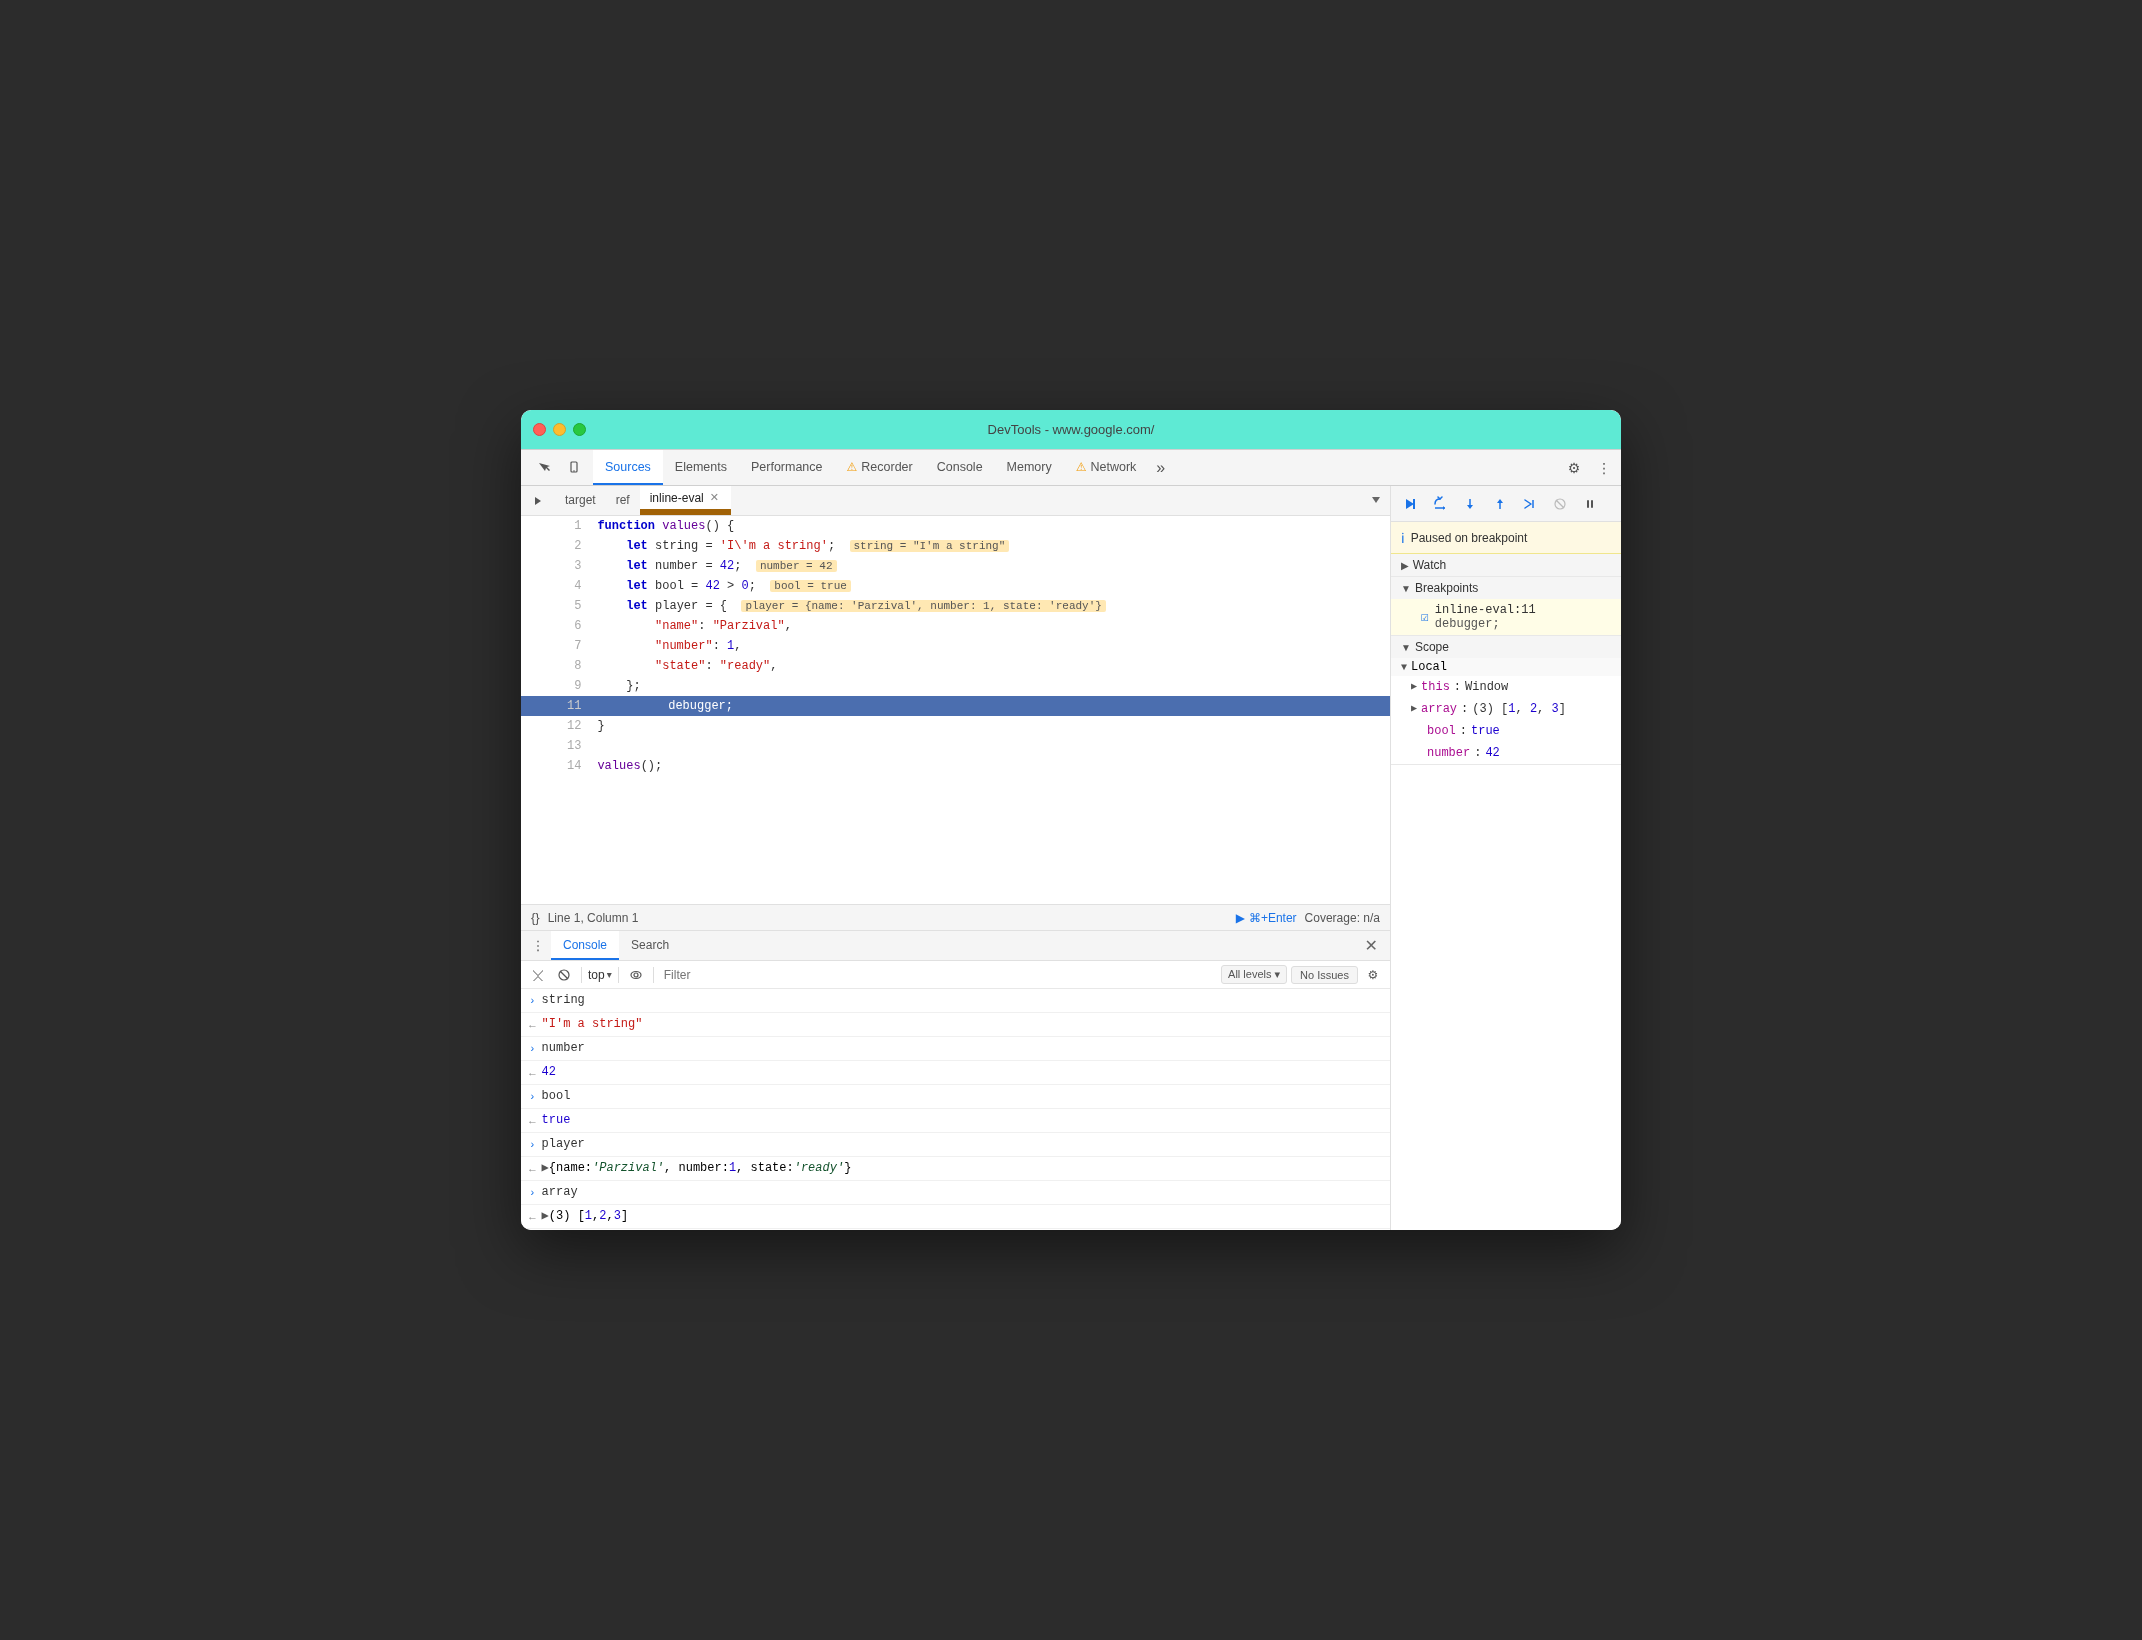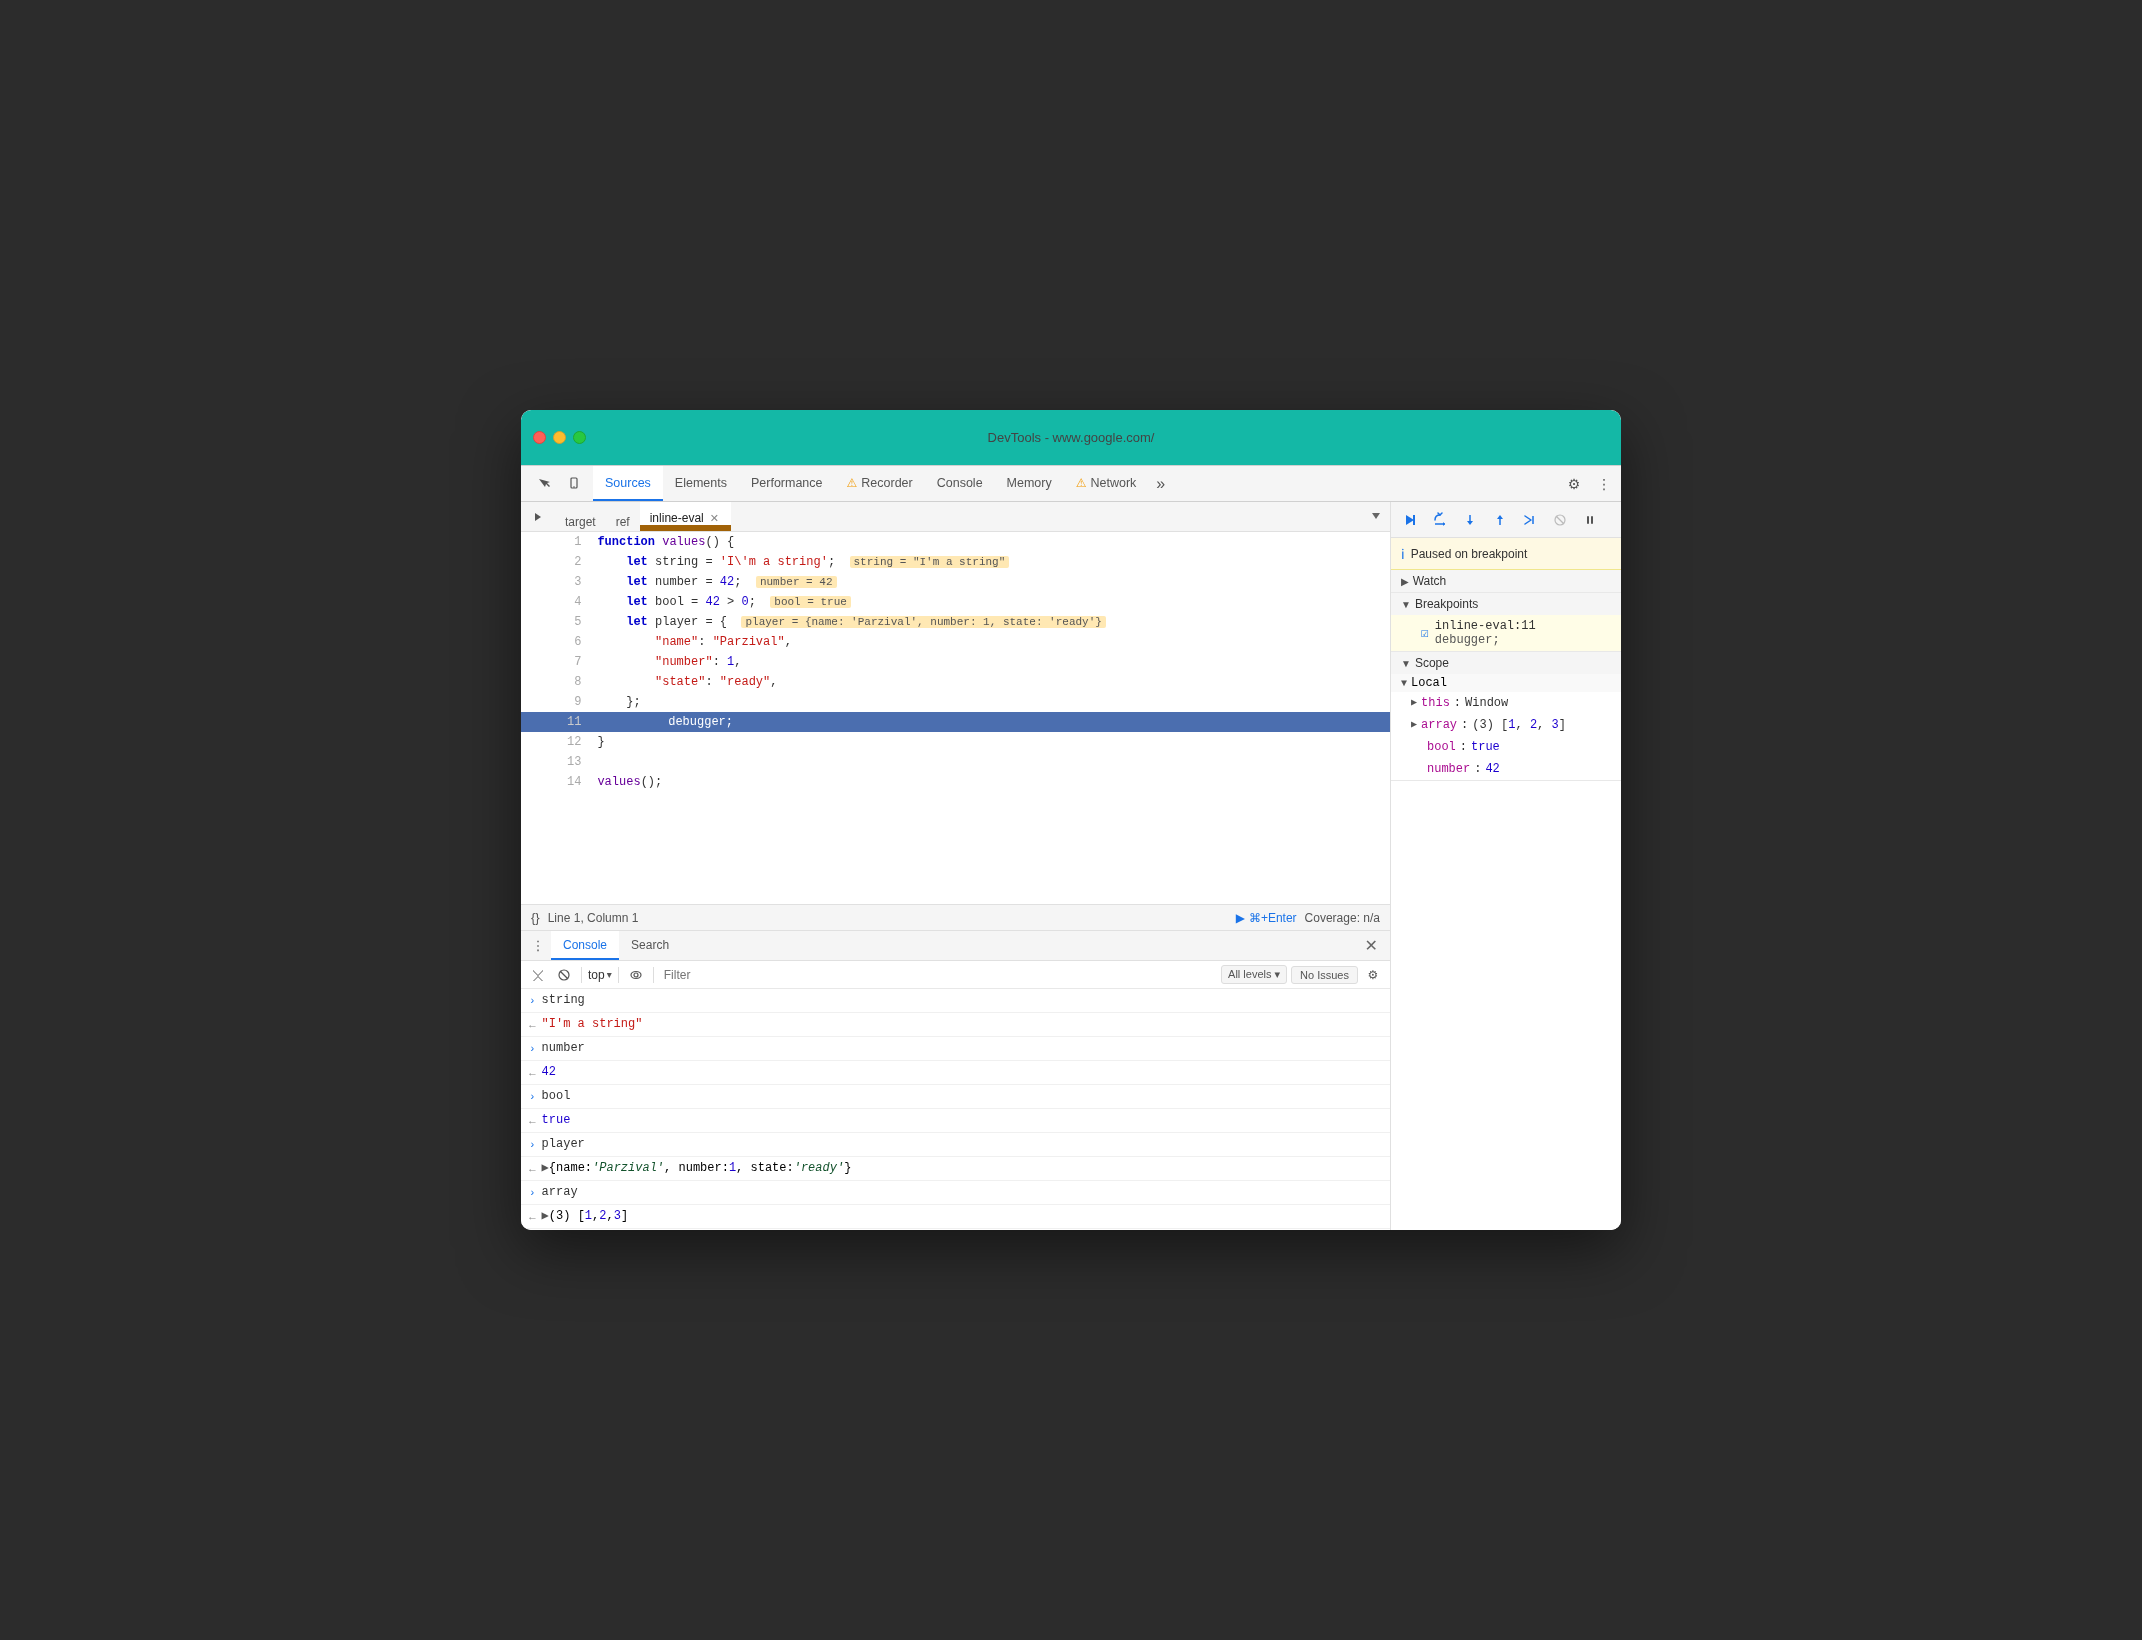--- a/index.html
+++ b/index.html
@@ -17,22 +17,22 @@
       height: 820px;
       background: #ffffff;
       border-radius: 10px;
       box-shadow: 0 20px 60px rgba(0,0,0,0.5);
       display: flex;
       flex-direction: column;
       overflow: hidden;
     }
     
     .title-bar {
-      background: #14b8a6;
-      height: 56px;
+      background: #5eead4;
+      height: 40px;
       display: flex;
       align-items: center;
       padding: 0 12px;
       border-bottom: 1px solid #d0d0d0;
       border-radius: 10px 10px 0 0;
       position: relative;
     }
     .traffic-lights {
       display: flex;
       gap: 7px;
@@ -149,21 +149,21 @@
       align-items: center;
       justify-content: center;
       color: #555;
       cursor: pointer;
       margin: 0 4px;
     }
     .source-tab {
       height: 100%;
       padding: 0 10px;
       display: flex;
-      align-items: flex-end;
+      align-items: center;
       font-size: 12px;
       color: #555;
       cursor: pointer;
       border-bottom: 2px solid transparent;
       gap: 4px;
     }
     .source-tab.active {
       background: #fff;
       border-bottom: 6px solid #a16207;
       color: #222;

